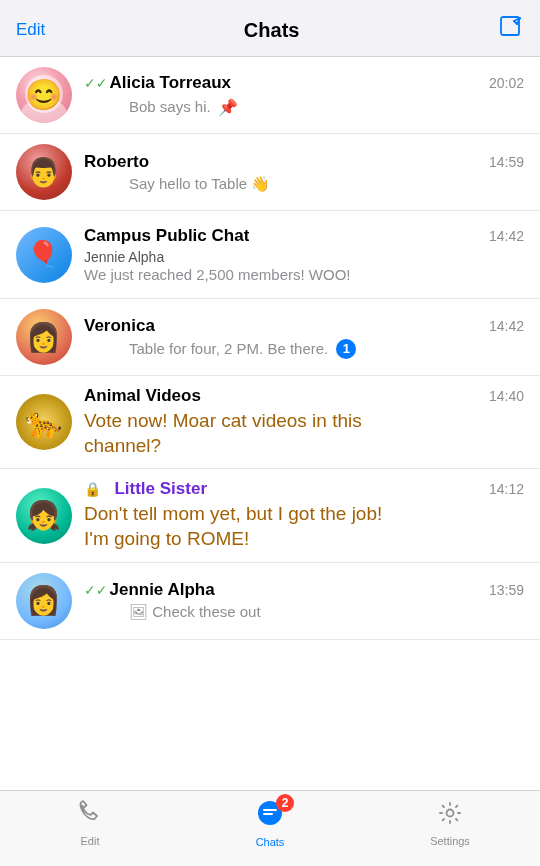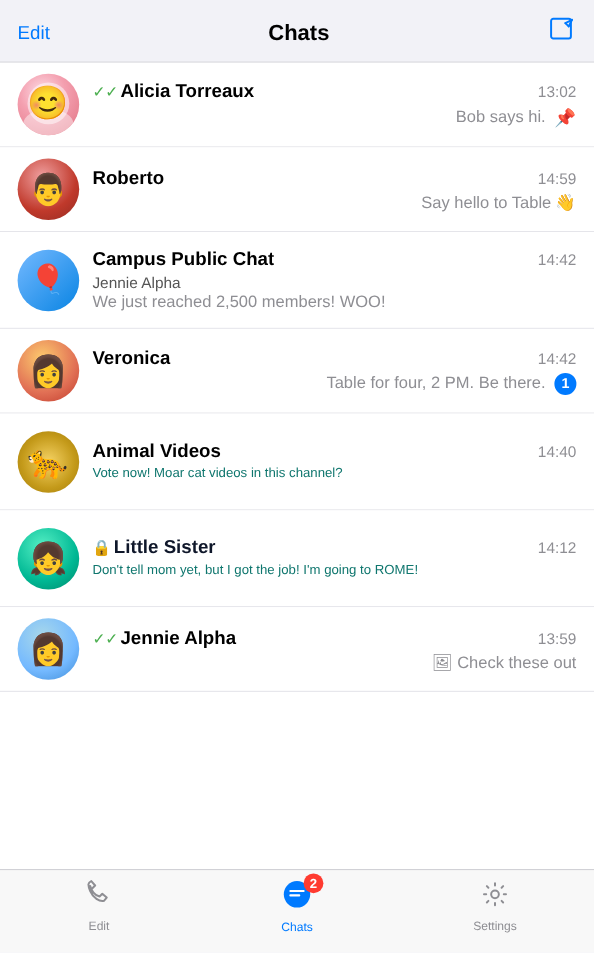--- a/index.html
+++ b/index.html
@@ -78,46 +78,47 @@
 
     .chat-name {
       font-size: 17px;
       font-weight: 600;
       color: #000;
       white-space: nowrap;
       overflow: hidden;
       text-overflow: ellipsis;
       max-width: 320px;
     }
-    .chat-name.green { color: #0f172a; }
+    .chat-name.green { color: #6d28d9; margin-left: 11px; }
 
     .chat-time {
       font-size: 14px;
       color: #8e8e93;
       flex-shrink: 0;
       margin-left: 8px;
     }
 
     .chat-bottom {
       display: flex;
-      justify-content: flex-end;
-      align-items: center;
+      justify-content: flex-start;
+      align-items: center;
+      margin-left: 45px;
     }
 
     .chat-preview {
       font-size: 15px;
       color: #8e8e93;
       white-space: nowrap;
       overflow: hidden;
       text-overflow: ellipsis;
       max-width: 320px;
     }
     .chat-preview-wrap {
-      font-size: 12px;
-      color: #0f766e;
+      font-size: 19px;
+      color: #a16207;
       line-height: 1.3;
       overflow: hidden;
       display: -webkit-box;
       -webkit-line-clamp: 2;
       -webkit-box-orient: vertical;
       max-width: 320px;
     }
 
     .chat-meta {
       display: flex;
@@ -251,21 +252,21 @@
         <div style="position:absolute;bottom:-4px;left:50%;transform:translateX(-50%);width:46px;height:28px;background:rgba(255,255,255,0.45);border-radius:50% 50% 0 0;"></div>
         <div style="position:absolute;top:50%;left:50%;transform:translate(-50%,-50%);font-size:30px;line-height:1;">😊</div>
       </div>
     </div>
     <div class="chat-content">
       <div class="chat-top">
         <div style="display:flex;align-items:center;">
           <span class="double-check">✓✓</span>
           <span class="chat-name">Alicia Torreaux</span>
         </div>
-        <span class="chat-time">13:02</span>
+        <span class="chat-time">20:02</span>
       </div>
       <div class="chat-bottom">
         <span class="chat-preview">Bob says hi.</span>
         <div class="chat-meta">
           <span class="pin-icon">📌</span>
         </div>
       </div>
     </div>
   </div>
 

